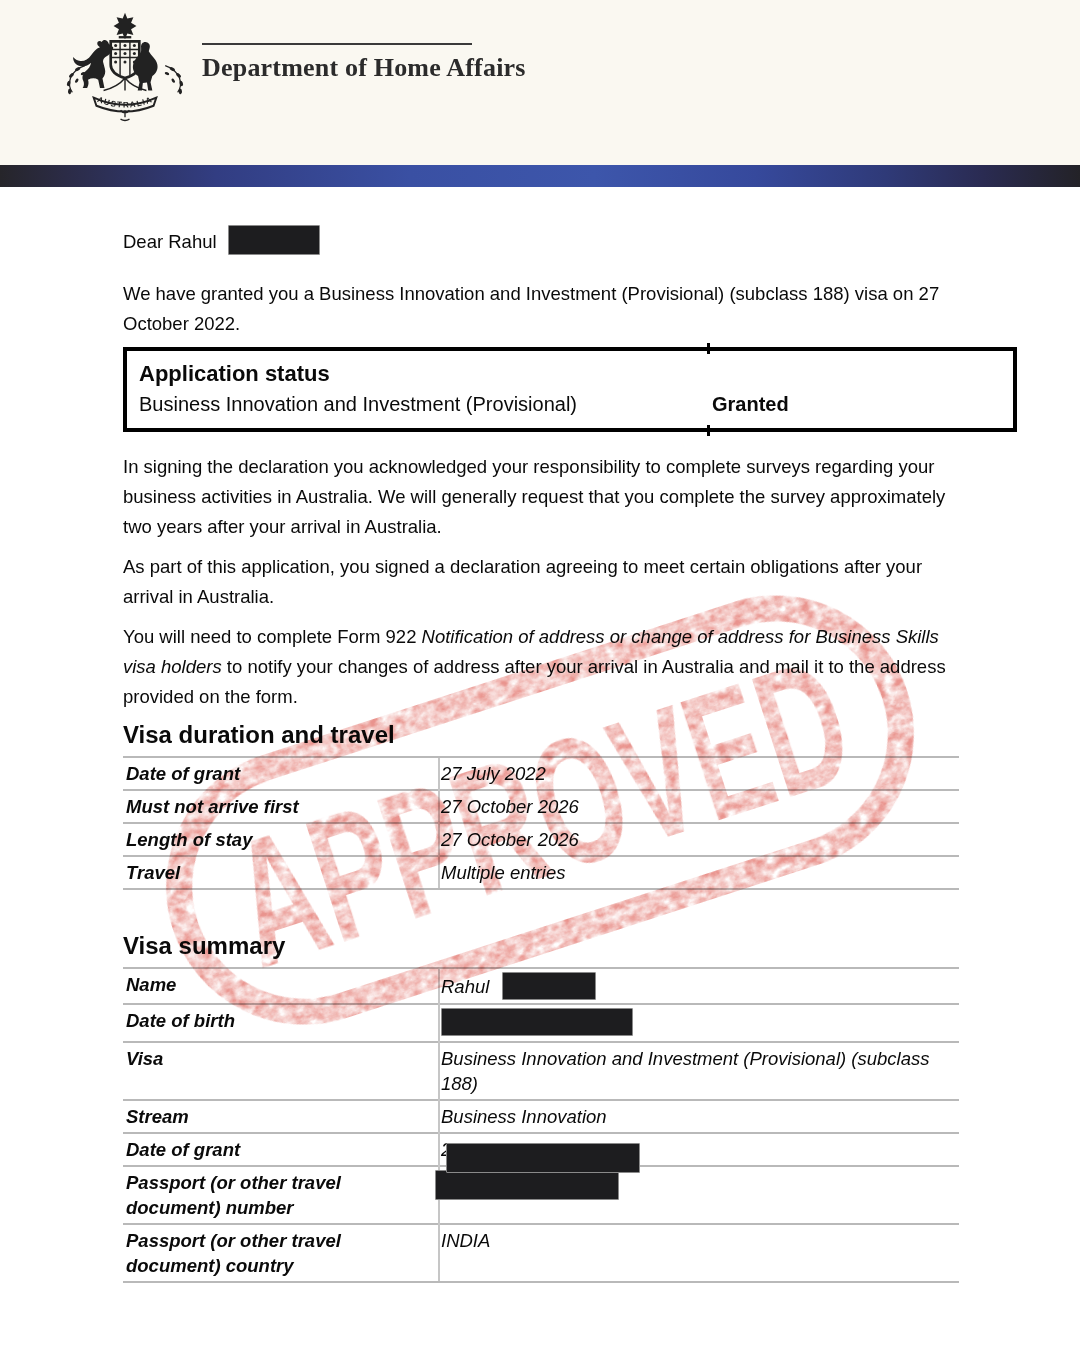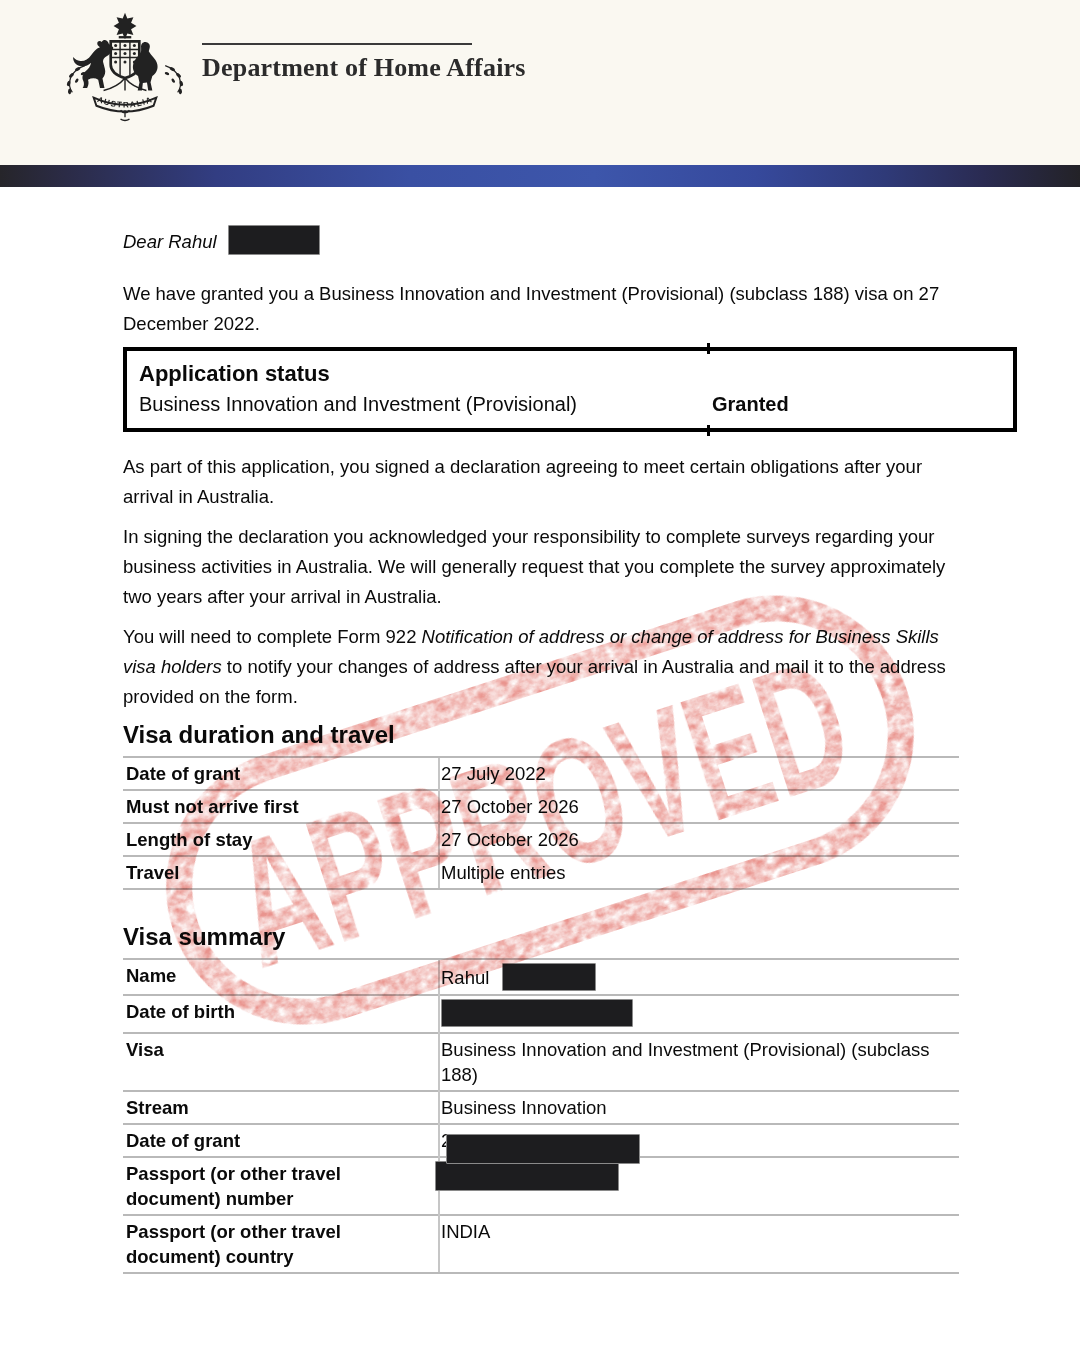--- a/index.html
+++ b/index.html
@@ -12,41 +12,41 @@
   .crest{margin:10px 0 0 58px;width:134px;height:112px;}
   .mast-text{margin:36px 0 0 10px;font-family:"Liberation Serif","DejaVu Serif",serif;color:#2b2b2b;}
   .gov{font-size:26px;font-weight:bold;letter-spacing:.2px;}
   .mast-rule{width:270px;height:2px;background:#3a3a3a;margin:7px 0 8px;}
   .dept{font-size:26px;font-weight:bold;letter-spacing:.2px;}
   .band{height:22px;background:linear-gradient(90deg,#26252a 0%,#2b2b46 6%,#323d82 20%,
         #3a50a3 38%,#3d56ab 55%,#36499c 70%,#2f3a78 82%,#2a2b52 91%,#232227 100%);}
 
   
   .content{position:relative;padding:38px 119px 0 123px;}
-  .salutation{margin:0 0 22px;font-size:18.5px;line-height:30px;font-style:italic;}
+  .salutation{margin:0 0 22px;font-size:18.5px;line-height:30px;}
   .para{margin:0 0 8px;font-size:18.5px;line-height:30px;}
   .para.sp{margin-bottom:10px;}
   .para.gap{margin-bottom:20px;}
   .redact{display:inline-block;background:#1d1d1f;border:1px solid #8a8a8a;
           border-radius:1px;vertical-align:-7px;}
 
   
   .status-box{box-sizing:border-box;position:relative;width:894px;border:4px solid #000;
               padding:8px 12px;margin:0 0 20px;}
   .status-box h2{margin:0;font-size:22px;line-height:30px;font-weight:bold;}
   .status-line{position:relative;font-size:20px;line-height:31px;}
   .granted{position:absolute;left:573px;top:0;font-weight:bold;}
   .subclass{font-size:20px;line-height:31px;}
   .tick{position:absolute;left:580px;width:3px;height:11px;background:#000;}
   .tick-top{top:-8px;} .tick-bottom{bottom:-8px;}
 
   
   .section-title{margin:6px 0 6px;font-size:24px;font-weight:bold;line-height:30px;}
-  .section-title.second{margin-top:32px;}
-  table.kv{width:836px;border-collapse:collapse;table-layout:fixed;}
+  .section-title.second{margin-top:41px;}
+  table.kv{width:836px;border-collapse:collapse;table-layout:fixed;font-style:italic;}
   .kv th,.kv td{border-top:2px solid #b9b9b9;font-size:18.5px;line-height:25px;
                 padding:3px 0;text-align:left;vertical-align:top;font-weight:normal;}
   .kv th{width:302px;font-weight:bold;padding-left:3px;padding-right:10px;}
   .kv td{border-left:2px solid #c6c6c6;padding-left:1px;}
   .kv tr:last-child th,.kv tr:last-child td{border-bottom:2px solid #b9b9b9;}
   .peek{position:relative;}
   .peek .redact{position:absolute;left:6px;top:9px;}
 
   
   .stamp-wrap{position:absolute;left:150px;top:468px;width:780px;height:310px;
@@ -132,34 +132,34 @@
           <text x="0" y="0" text-anchor="middle" dominant-baseline="central" font-weight="bold" font-family="Liberation Sans, DejaVu Sans, sans-serif" font-size="148" transform="translate(390,158) scale(0.76,1.22)" fill="#d9453a">APPROVED</text>
         </g>
       </svg>
     </div>
 
     <p class="salutation">
       <span>Dear Rahul</span>
       <span class="redact" style="width:90px;height:28px;margin-left:6px;"></span>
     </p>
 
-    <p class="para">We have granted you a Business Innovation and Investment (Provisional) (subclass 188) visa on 27 December 2022.</p>
+    <p class="para">We have granted you a Business Innovation and Investment (Provisional) (subclass 188) visa on 27 October 2022.</p>
 
     <section class="status-box">
       <div class="tick tick-top"></div>
       <div class="tick tick-bottom"></div>
       <h2>Application status</h2>
       <div class="status-line">
         <span>Business Innovation and Investment (Provisional)</span>
         <span class="granted">Granted</span>
       </div>
     </section>
 
+    <p class="para sp">In signing the declaration you acknowledged your responsibility to complete surveys regarding your business activities in Australia. We will generally request that you complete the survey approximately two years after your arrival in Australia.</p>
     <p class="para gap" style="margin-bottom:10px;">As part of this application, you signed a declaration agreeing to meet certain obligations after your arrival in Australia.</p>
-    <p class="para sp">In signing the declaration you acknowledged your responsibility to complete surveys regarding your business activities in Australia. We will generally request that you complete the survey approximately two years after your arrival in Australia.</p>
     <p class="para"><span>You will need to complete Form 922 </span><em>Notification of address or change of address for Business Skills visa holders</em><span> to notify your changes of address after your arrival in Australia and mail it to the address provided on the form.</span></p>
 
     <h2 class="section-title">Visa duration and travel</h2>
     <table class="kv">
       <tbody>
         <tr>
           <th>Date of grant</th>
           <td>27 July 2022</td>
         </tr>
         <tr>

